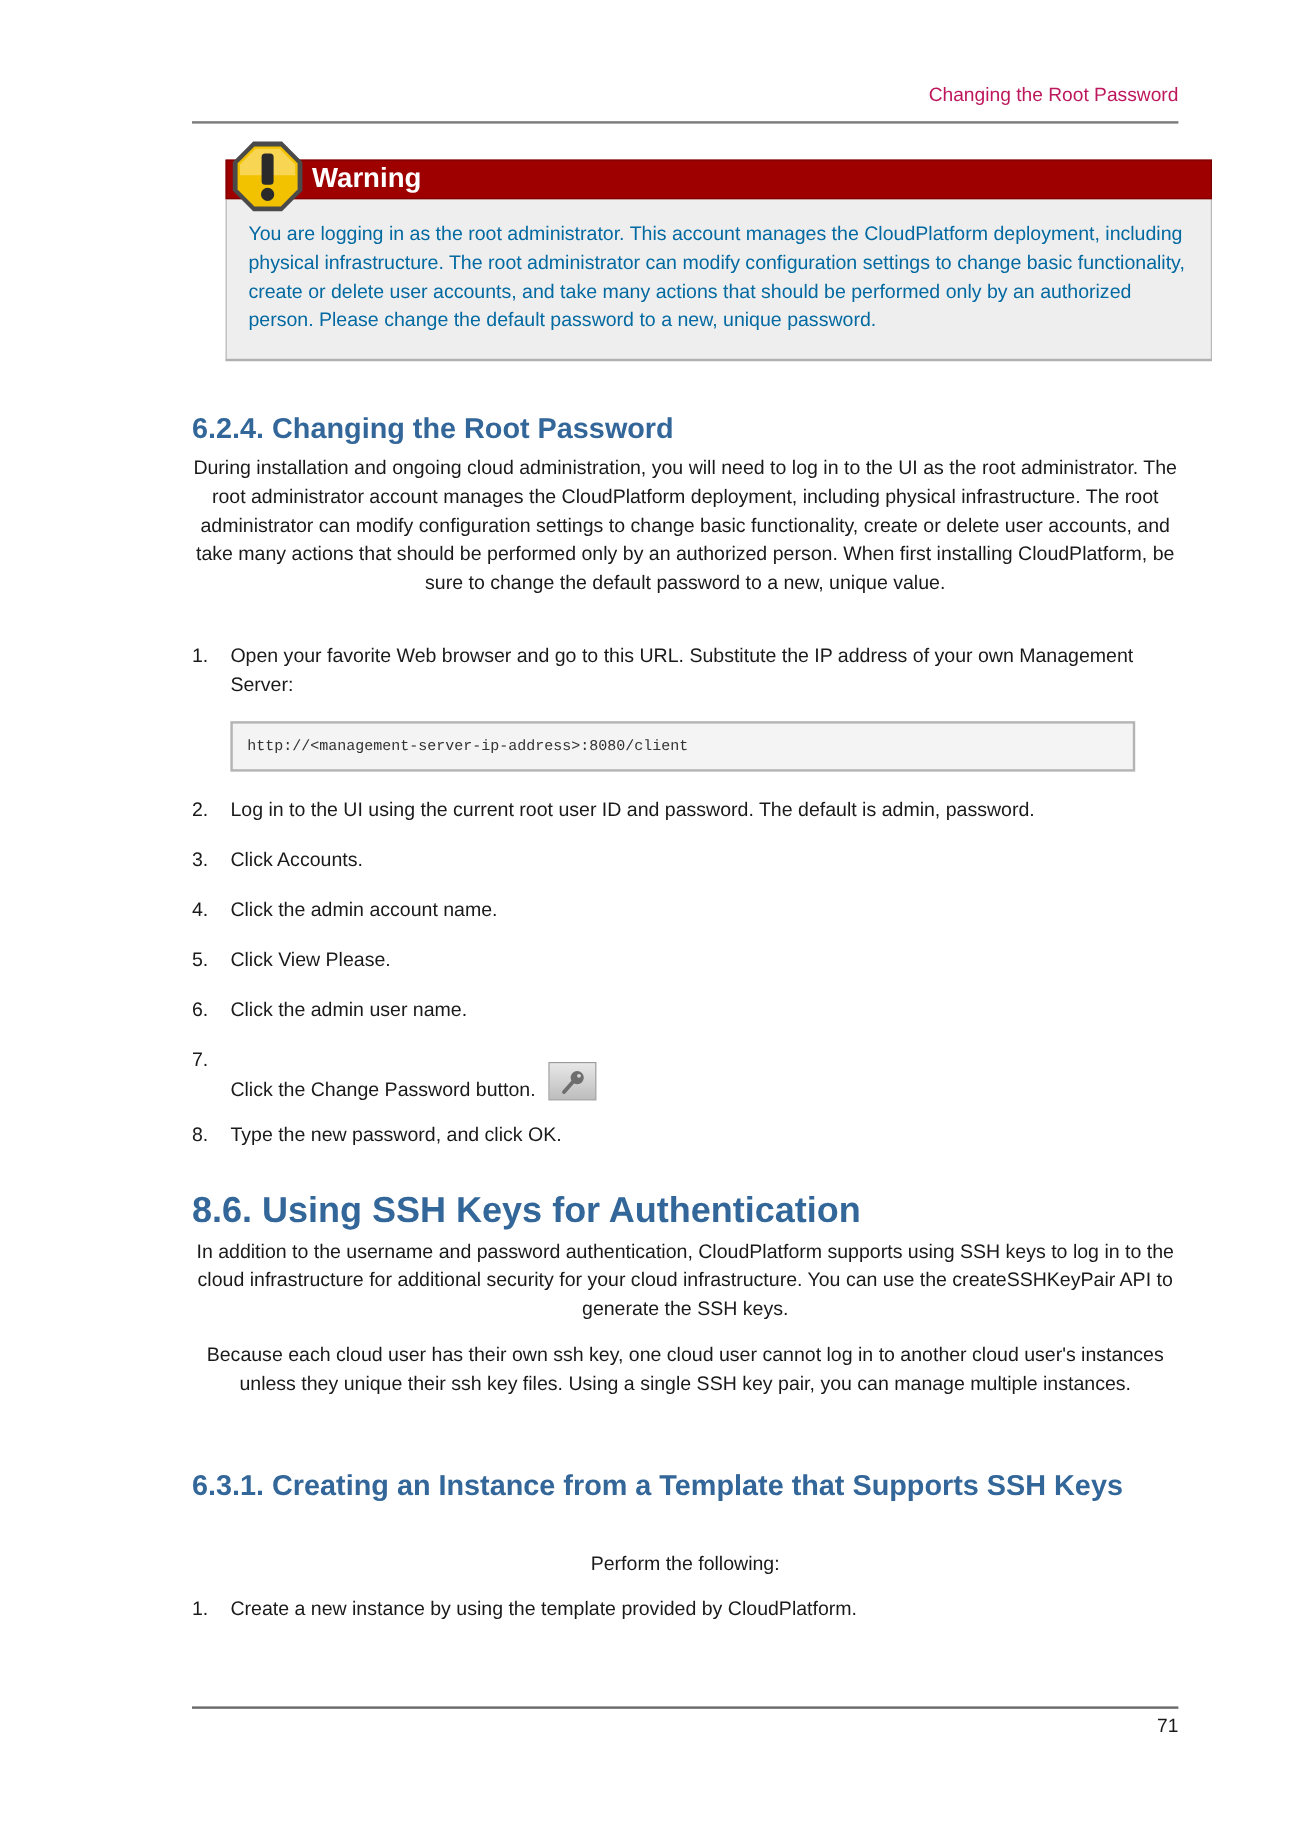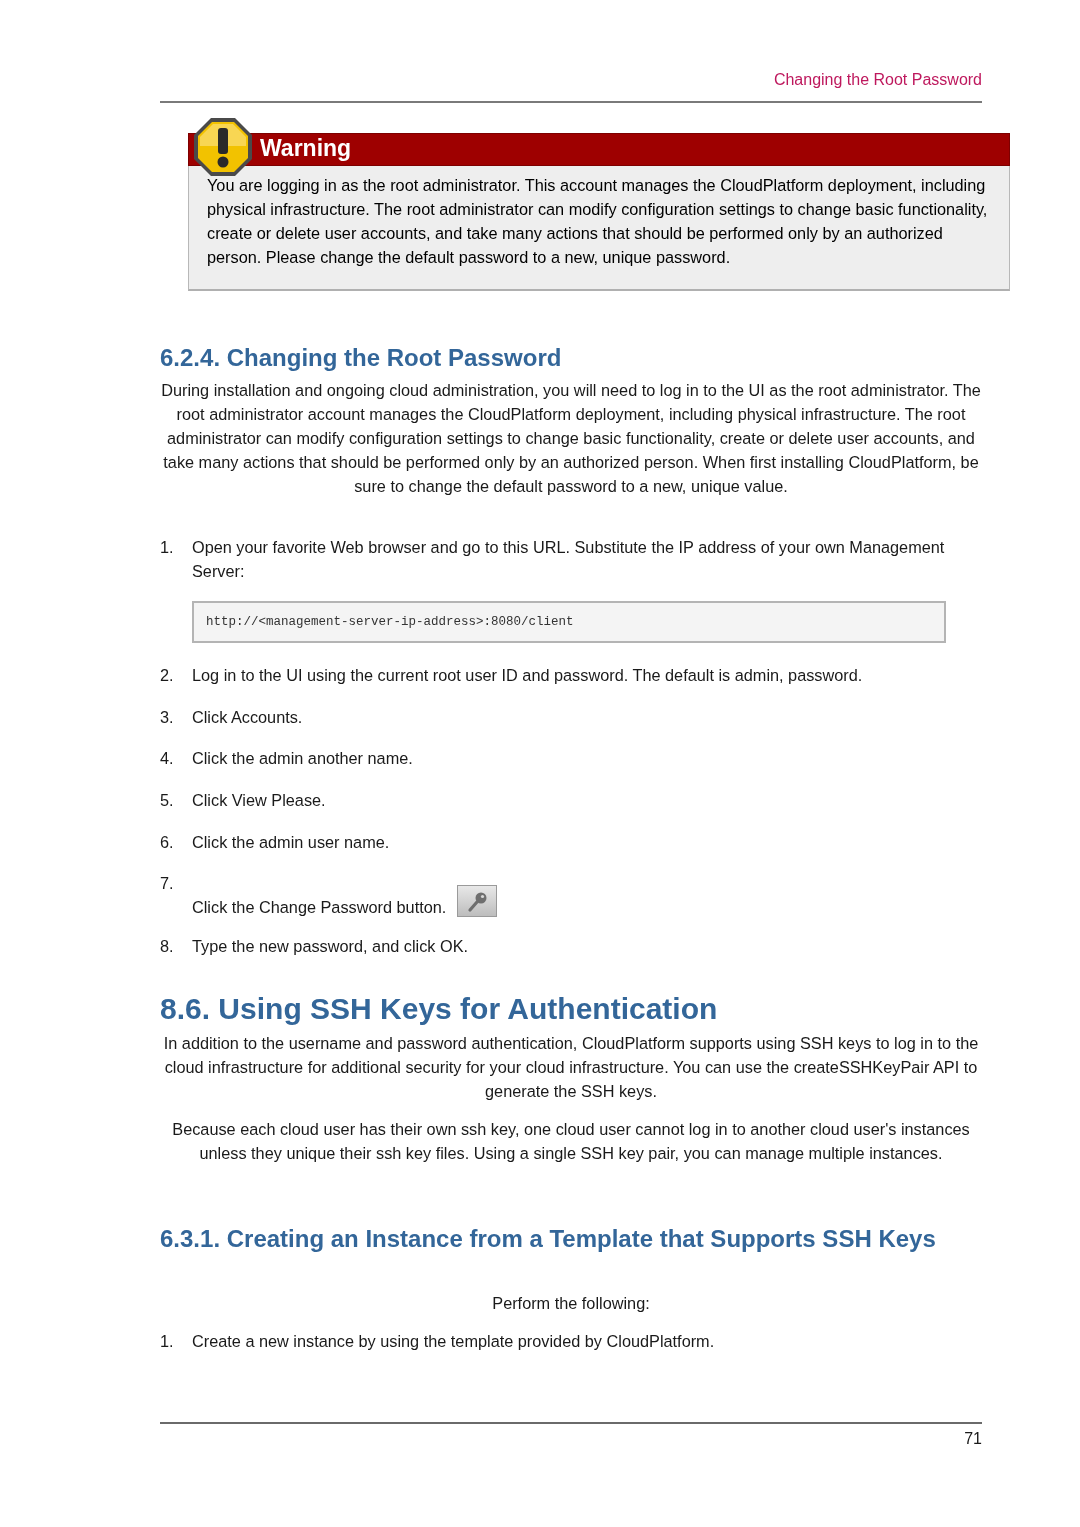--- a/index.html
+++ b/index.html
@@ -5,21 +5,21 @@
   html, body { margin: 0; padding: 0; background: #ffffff; }
   body { width: 1080px; height: 1527px; position: relative; font-family: "Liberation Sans", sans-serif; color: #1a1a1a; overflow: hidden; }
   .page { position: absolute; left: 160px; width: 822px; top: 0; }
   .running-header { position: absolute; top: 71px; right: 0; font-size: 16px; color: #be185d; }
   .header-rule { position: absolute; top: 101px; left: 0; width: 822px; height: 2px; background: #7a7a7a; }
 
   .warning { position: absolute; top: 133px; left: 0; width: 822px; margin-left: 28px; }
   .warning-bar { position: relative; height: 31px; background: #9e0000; border: 1px solid #7d0000; }
   .warning-title { position: absolute; left: 71px; top: 1px; color: #ffffff; font-size: 23px; font-weight: bold; }
   .warning-icon { position: absolute; left: 3px; top: -18px; width: 62px; height: 62px; }
-  .warning-body { background: #eeeeee; border: 1px solid #b8b8b8; border-top: none; border-bottom: 2px solid #b0b0b0; padding: 7px 20px 20px 18px; font-size: 16.3px; line-height: 24px; color: #000000; }
+  .warning-body { background: #eeeeee; border: 1px solid #b8b8b8; border-top: none; border-bottom: 2px solid #b0b0b0; padding: 17px 20px 20px 18px; font-size: 16.3px; line-height: 24px; color: #0369a1; }
 
   h3 { position: absolute; margin: 0; color: #336699; font-weight: bold; }
   .h-624 { top: 344px; left: 0; font-size: 24px; }
   .h-63 { top: 992px; left: 0; font-size: 30px; }
   .h-631 { top: 1222px; left: 0; font-size: 24px; line-height: 33px; width: 800px; }
 
   .para { position: absolute; left: 0; width: 822px; font-size: 16.3px; line-height: 24px; margin: 0; text-align: center; }
   .p1 { top: 378px; }
   .p2 { top: 1031px; }
   .p3 { top: 1117px; }
@@ -74,21 +74,21 @@
   <div class="item" style="top:663px">
     <span class="num">2.</span>
     <span class="txt">Log in to the UI using the current root user ID and password. The default is admin, password.</span>
   </div>
   <div class="item" style="top:705px">
     <span class="num">3.</span>
     <span class="txt">Click Accounts.</span>
   </div>
   <div class="item" style="top:746px">
     <span class="num">4.</span>
-    <span class="txt">Click the admin another name.</span>
+    <span class="txt">Click the admin account name.</span>
   </div>
   <div class="item" style="top:788px">
     <span class="num">5.</span>
     <span class="txt">Click View Please.</span>
   </div>
   <div class="item" style="top:830px">
     <span class="num">6.</span>
     <span class="txt">Click the admin user name.</span>
   </div>
   <div class="item" style="top:871px">

